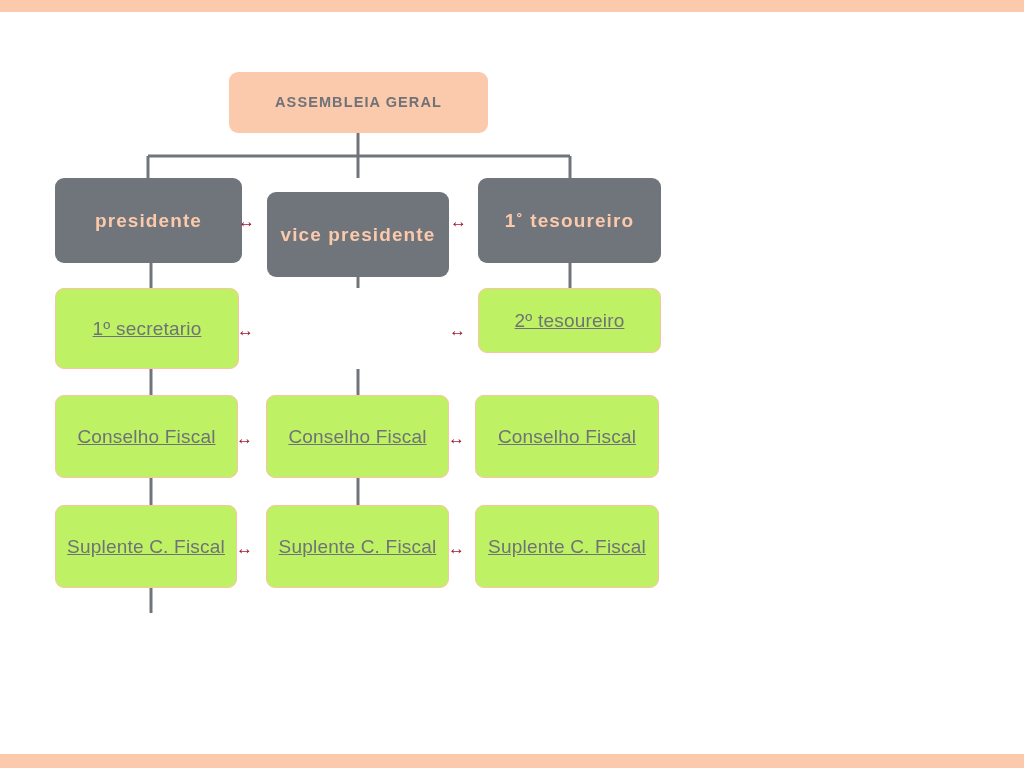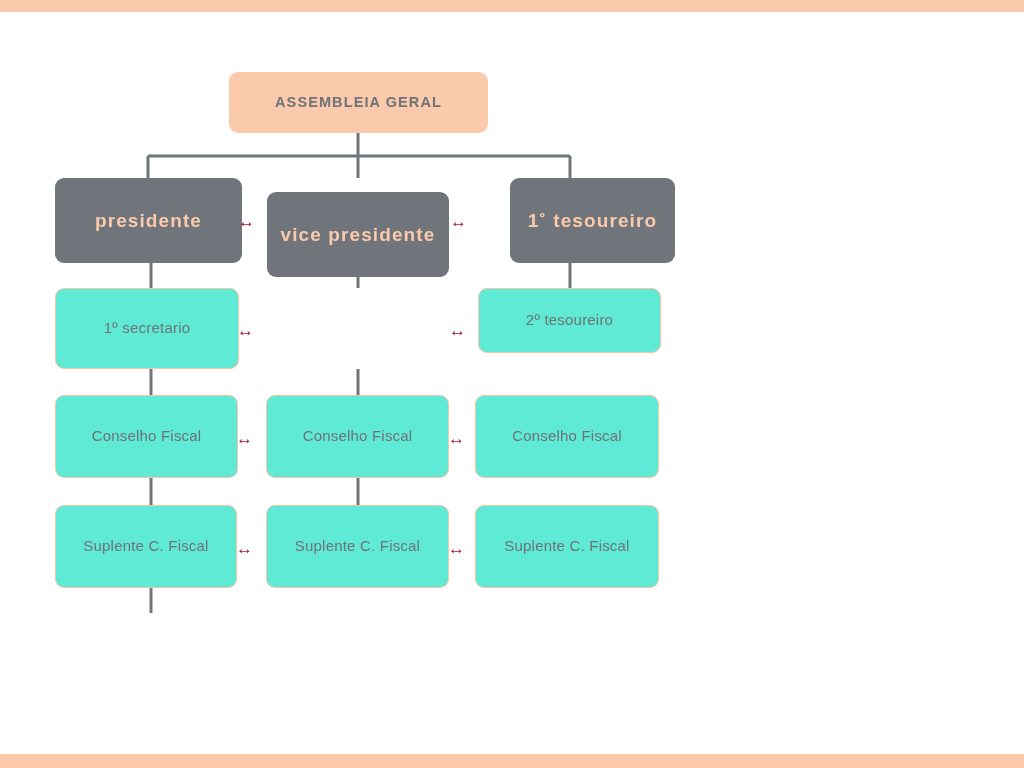--- a/index.html
+++ b/index.html
@@ -59,25 +59,26 @@
   .node-grey {
     background: #70757b;
     color: #fbc9ab;
     font-weight: bold;
     font-size: 19px;
     letter-spacing: 1.1px;
     align-items: center;
   }
 
   .node-outline {
-    background: #5eead4;
+    background: #bef264;
     border: 1.6px solid #fbc2a3;
     color: #6f7276;
-    font-size: 15px;
+    font-size: 19px;
     letter-spacing: 0.2px;
+    text-decoration: underline;
   }
 
   .arrow {
     position: absolute;
     color: #9c1b35;
     font-size: 17px;
     line-height: 1;
     letter-spacing: -1px;
     user-select: none;
   }
@@ -115,21 +116,21 @@
   <div class="node node-assembleia" style="left:229px; top:72px; width:259px; height:61px;">
     <span>ASSEMBLEIA GERAL</span>
   </div>
 
   <div class="node node-grey" style="left:55px; top:178px; width:187px; height:85px;">
     <span>presidente</span>
   </div>
   <div class="node node-grey" style="left:267px; top:192px; width:182px; height:85px;">
     <span>vice presidente</span>
   </div>
-  <div class="node node-grey" style="left:478px; top:178px; width:165px; height:85px;margin-left:32px;">
+  <div class="node node-grey" style="left:478px; top:178px; width:183px; height:85px;">
     <span>1˚ tesoureiro</span>
   </div>
 
   <div class="arrow" style="left:238px; top:213px;">↔</div>
   <div class="arrow" style="left:450px; top:213px;">↔</div>
 
   <div class="node node-outline" style="left:55px; top:288px; width:184px; height:81px;">
     <span>1º secretario</span>
   </div>
   <div class="node node-outline" style="left:478px; top:288px; width:183px; height:65px;">

